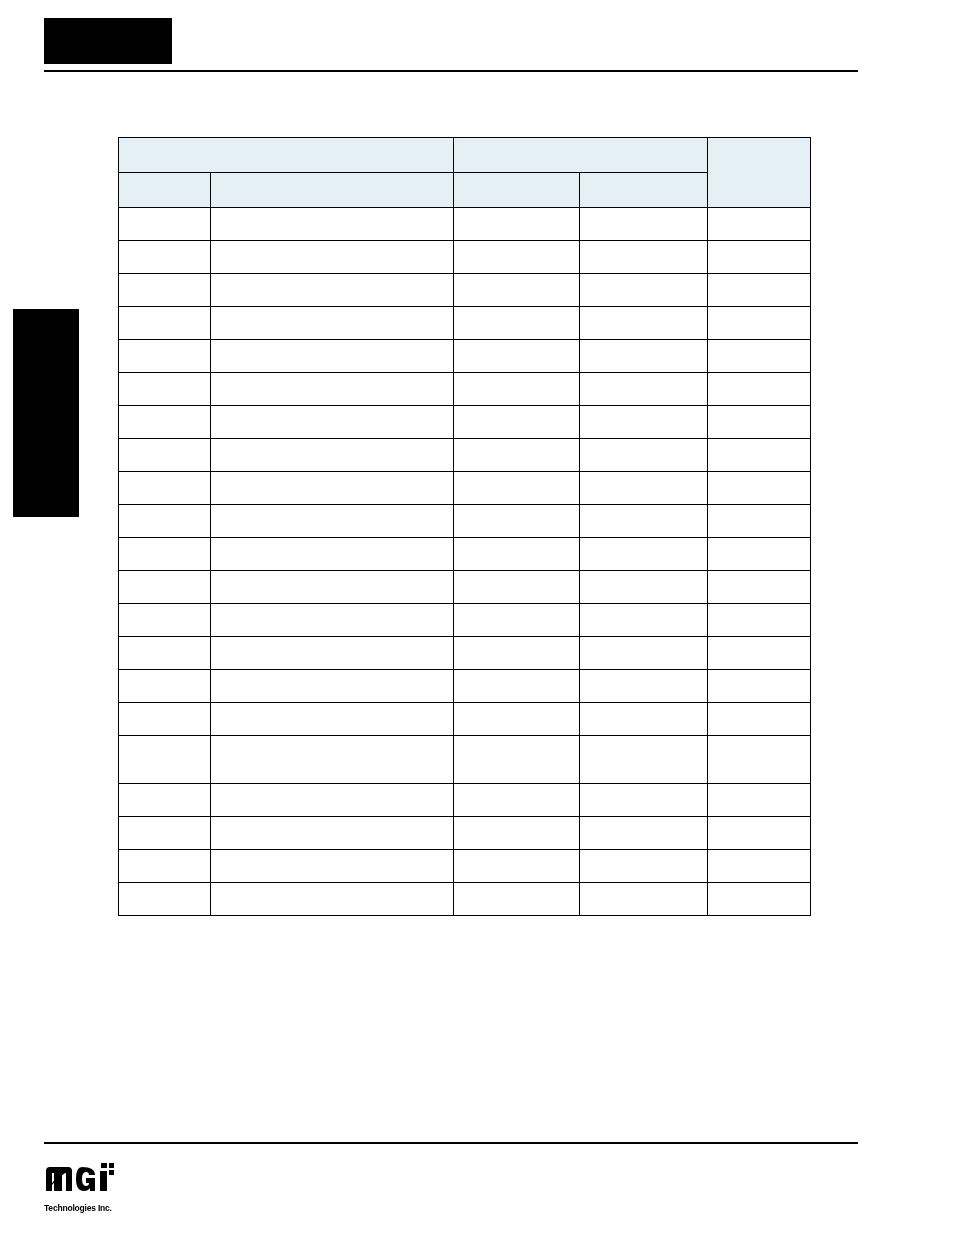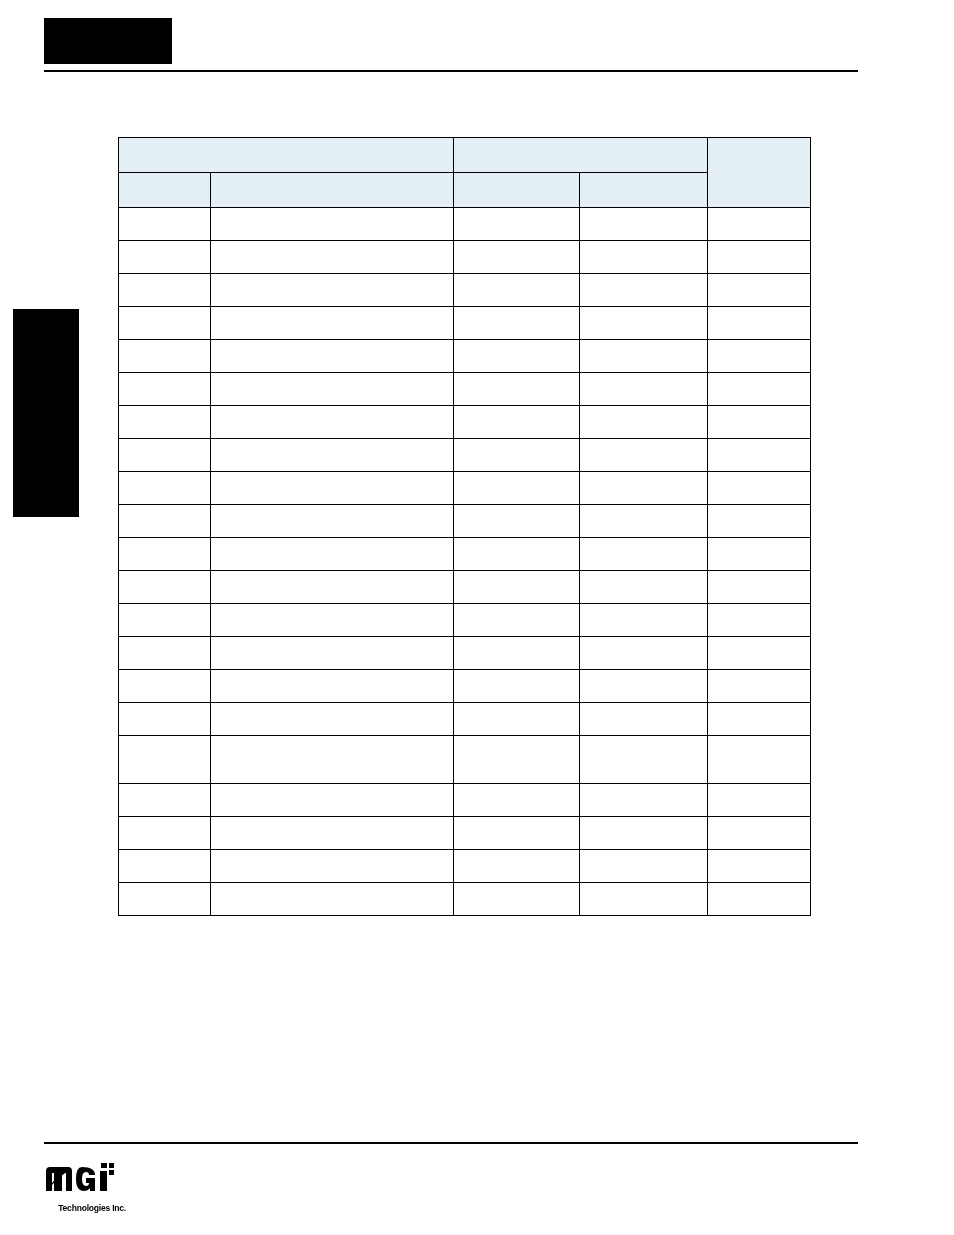--- a/index.html
+++ b/index.html
@@ -76,21 +76,20 @@
     left: 44px;
     right: 96px;
     bottom: 91px;
     height: 2px;
     background: #000;
   }
   .logo {
     position: absolute;
     left: 44px;
     bottom: 22px;
-    text-align: right;
   }
   .logo-sub {
     font-family: Arial, sans-serif;
     font-weight: 700;
     font-size: 8.5px;
     letter-spacing: -0.2px;
     color: #000;
     margin-top: -2px;
   }
 </style>

